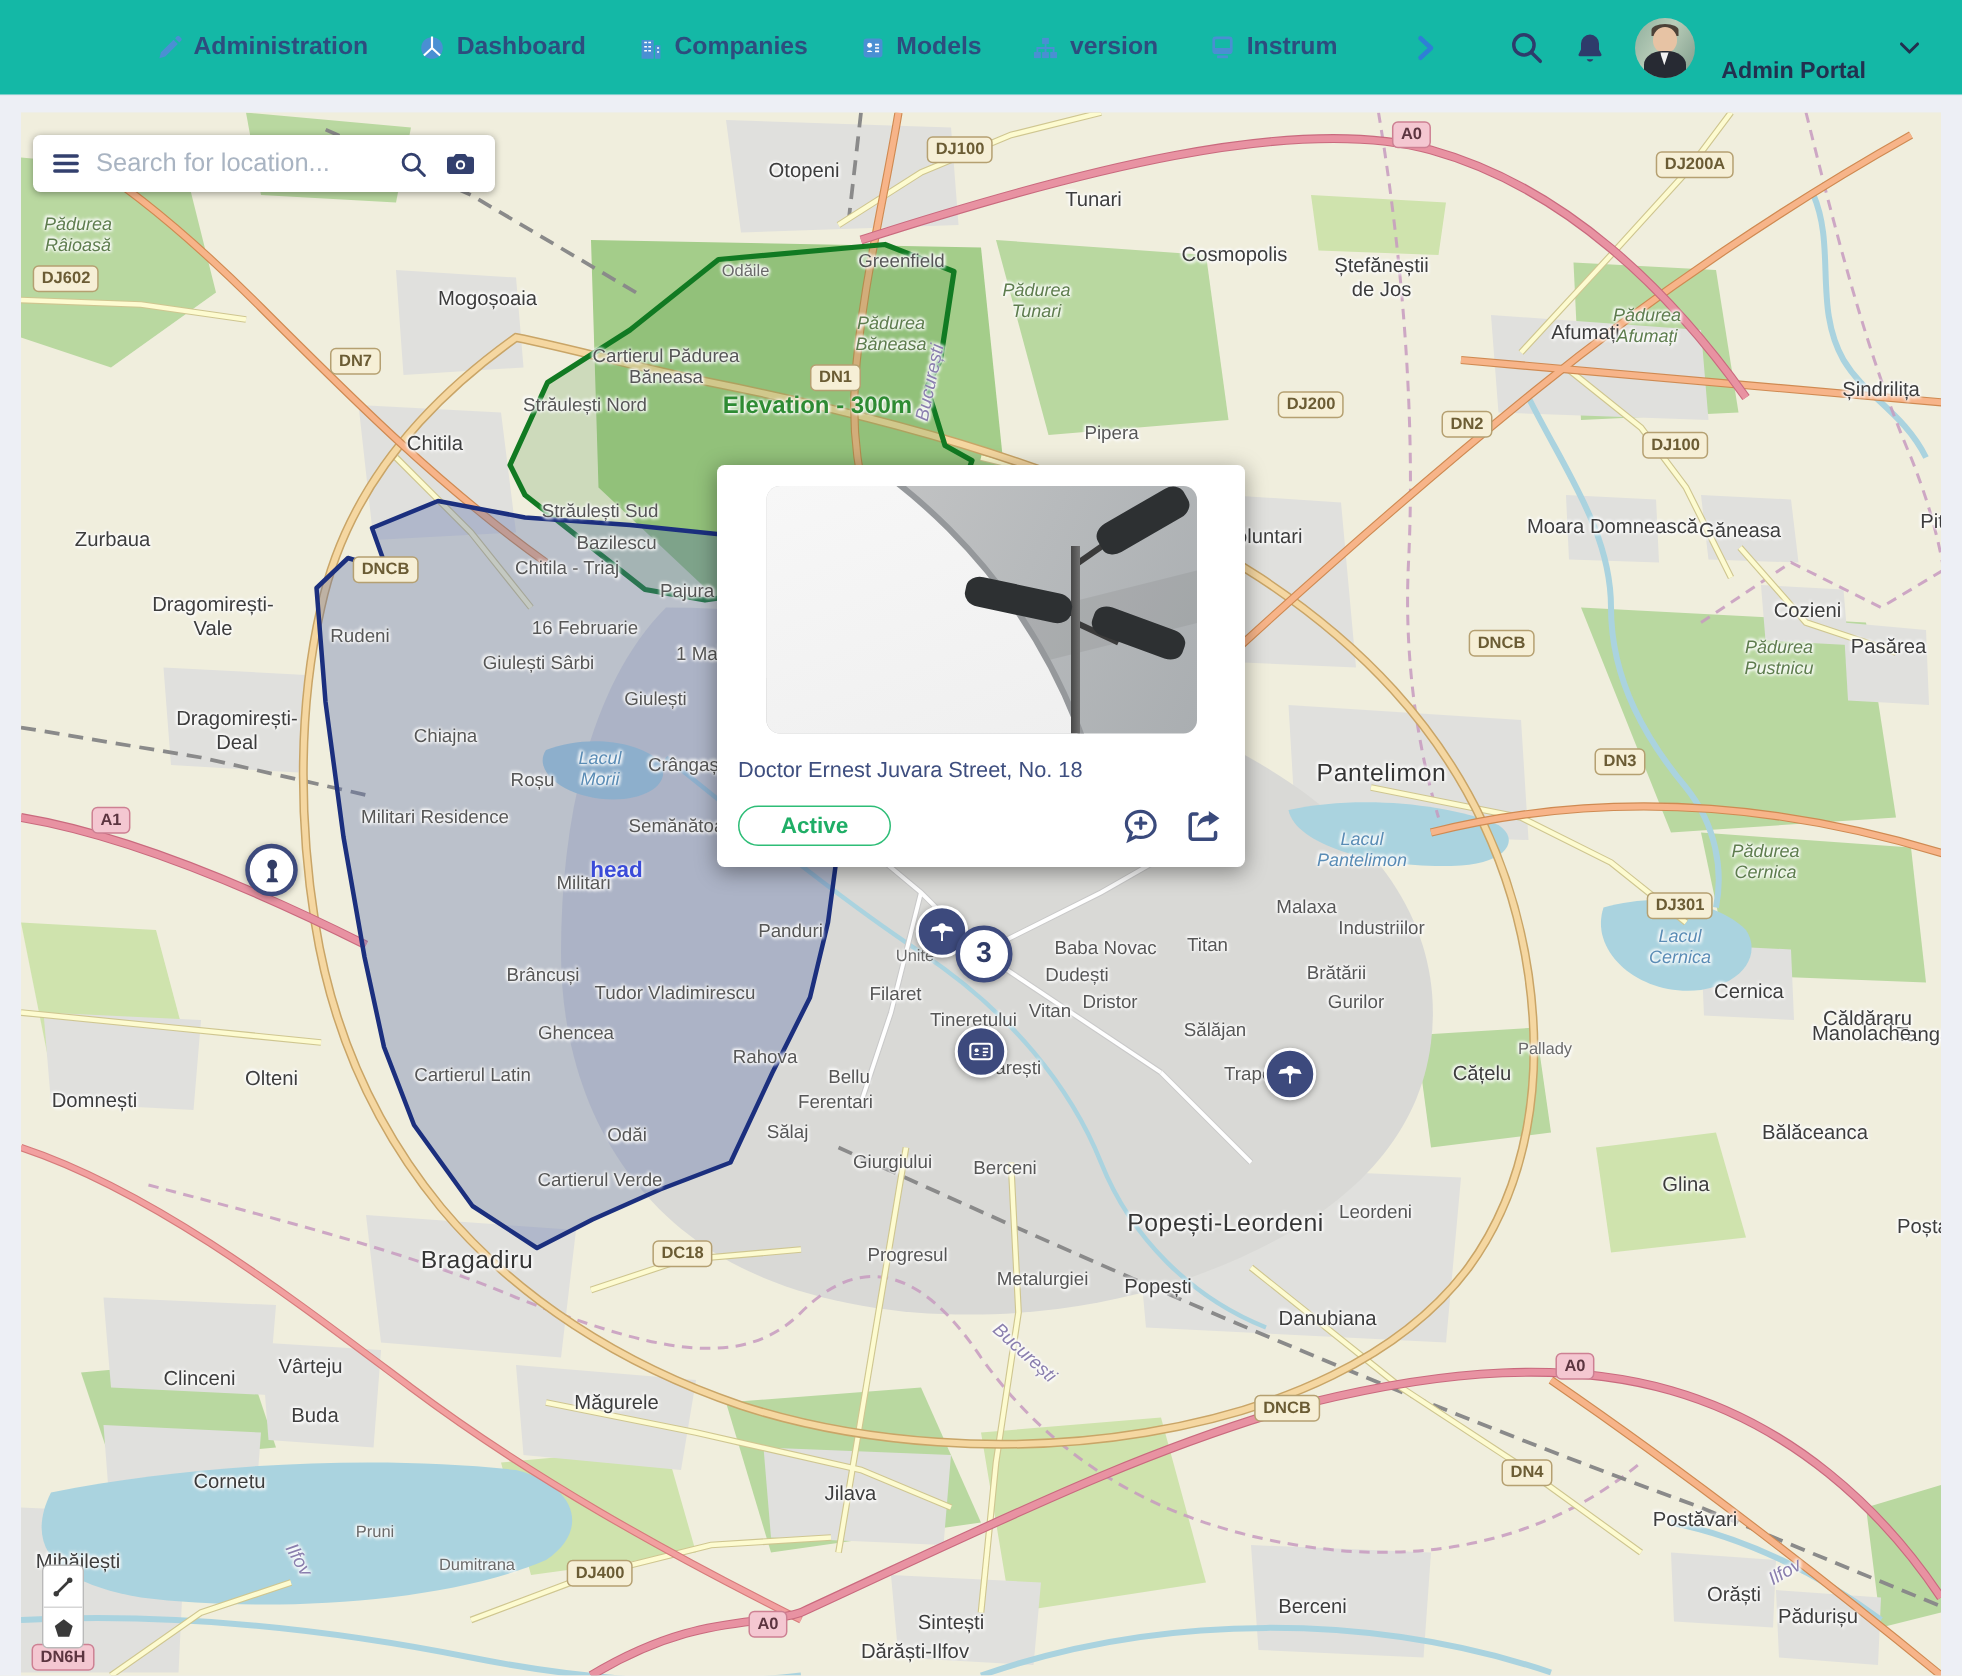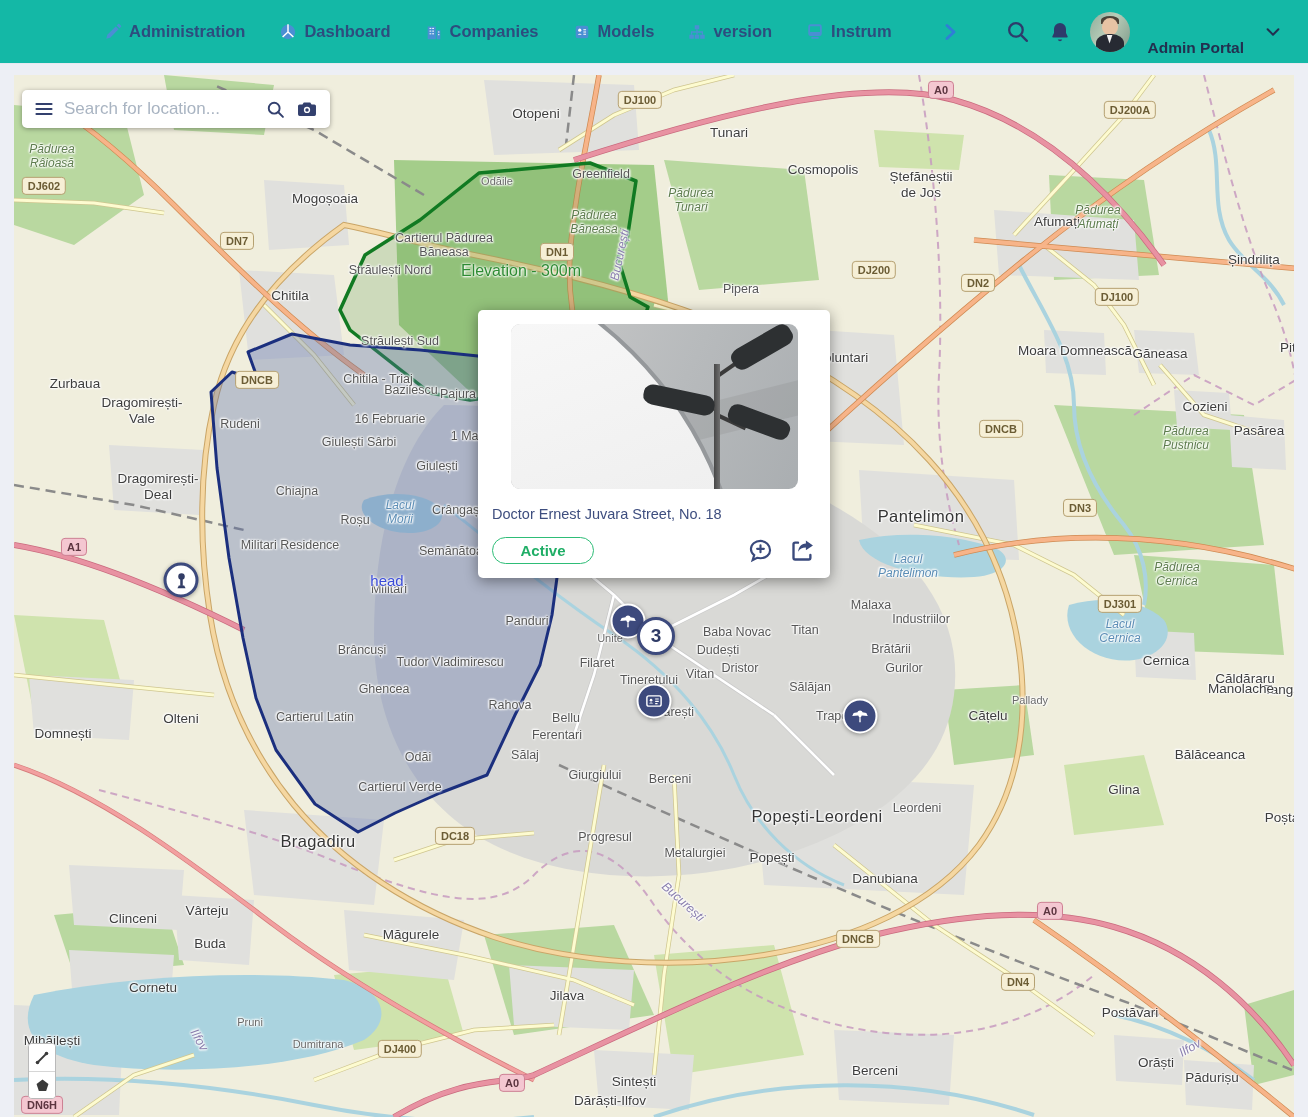--- a/index.html
+++ b/index.html
@@ -38,22 +38,22 @@
   .map-label.suburb { font-size:12.5px; color:#565656; }
   .map-label.sub2 { font-size:11px; color:#6a6a6a; }
   .map-label.forest { font-style:italic; color:#5e7d4e; font-size:12px; }
   .map-label.water { font-style:italic; color:#5a8cb5; font-size:12px; }
   .map-label.river { font-style:italic; color:#8a7fae; font-size:12.5px; }
 
   .badge { position:absolute; transform:translate(-50%,-50%); background:#f6efd6; border:1.5px solid #b5a071;
     color:#6b5c34; font-size:11px; font-weight:bold; padding:1px 5px; border-radius:4px; z-index:2; line-height:1.3; }
   .badge.mw { background:#f4c7d1; border-color:#cd8093; color:#5c3540; }
 
-  .overlay-label { position:absolute; transform:translate(-50%,-50%); z-index:2; font-weight:normal;
-    text-shadow:0 0 2px #fff,0 0 3px #fff,1px 1px 2px #fff; }
+  .overlay-label { position:absolute; transform:translate(-50%,-50%); z-index:2; font-weight:bold;
+    text-shadow:0 0 2px #fff,0 0 3px #fff,1px 1px 2px #fff;padding-left:48px; }
   .elev-label { color:#2e8b33; font-size:16px; }
   .head-label { color:#3a4bd8; font-size:15px; }
 
   .marker { position:absolute; width:35px; height:35px; border-radius:50%; display:flex; align-items:center;
     justify-content:center; transform:translate(-50%,-50%); z-index:3; cursor:pointer;
     box-shadow:0 1px 4px rgba(0,0,0,.35); }
   .marker.dark { background:#3d4a7d; border:2.5px solid #fff; }
   .marker.light { background:#fff; border:3px solid #3d4a7d; }
   .cluster-num { font-weight:bold; color:#2f3b66; font-size:19px; }
 
@@ -365,21 +365,21 @@
       <div class="map-label sub2" style="left: 483px; top: 106px; transform: translate(-50%, -50%);">Odăile</div>
       <div class="map-label suburb" style="left: 587px; top: 99px; transform: translate(-50%, -50%);">Greenfield</div>
       <div class="map-label town" style="left: 715px; top: 58px; transform: translate(-50%, -50%);">Tunari</div>
       <div class="map-label town" style="left: 809px; top: 95px; transform: translate(-50%, -50%);">Cosmopolis</div>
       <div class="map-label town" style="left: 907px; top: 110px; transform: translate(-50%, -50%);">Ștefăneștii
 de Jos</div>
       <div class="map-label town" style="left: 1043px; top: 147px; transform: translate(-50%, -50%);">Afumați</div>
       <div class="map-label town" style="left: 1240px; top: 185px; transform: translate(-50%, -50%);">Șindrilița</div>
       <div class="map-label town" style="left: 311px; top: 124px; transform: translate(-50%, -50%);">Mogoșoaia</div>
       <div class="map-label town" style="left: 276px; top: 221px; transform: translate(-50%, -50%);">Chitila</div>
-      <div class="map-label town" style="left: 61px; top: 285px; transform: translate(-50%, -50%); margin-top: 24px;">Zurbaua</div>
+      <div class="map-label town" style="left: 61px; top: 285px; transform: translate(-50%, -50%);">Zurbaua</div>
       <div class="map-label suburb" style="left: 727px; top: 214px; transform: translate(-50%, -50%);">Pipera</div>
       <div class="map-label town" style="left: 828px; top: 283px; transform: translate(-50%, -50%);">Voluntari</div>
       <div class="map-label town" style="left: 1061px; top: 276px; transform: translate(-50%, -50%);">Moara Domnească</div>
       <div class="map-label town" style="left: 1146px; top: 279px; transform: translate(-50%, -50%);">Găneasa</div>
       <div class="map-label town" style="left: 1292px; top: 273px; transform: translate(-50%, -50%);">Piteasca</div>
       <div class="map-label town" style="left: 1191px; top: 332px; transform: translate(-50%, -50%);">Cozieni</div>
       <div class="map-label town" style="left: 1245px; top: 356px; transform: translate(-50%, -50%);">Pasărea</div>
       <div class="map-label city" style="left: 907px; top: 441px; transform: translate(-50%, -50%);">Pantelimon</div>
       <div class="map-label town" style="left: 1152px; top: 586px; transform: translate(-50%, -50%);">Cernica</div>
       <div class="map-label town" style="left: 1231px; top: 604px; transform: translate(-50%, -50%);">Căldăraru</div>
@@ -413,21 +413,21 @@
       <div class="map-label town" style="left: 1142px; top: 988px; transform: translate(-50%, -50%);">Orăști</div>
       <div class="map-label town" style="left: 1198px; top: 1003px; transform: translate(-50%, -50%);">Pădurișu</div>
       <div class="map-label town" style="left: 128px; top: 336px; transform: translate(-50%, -50%);">Dragomirești-
 Vale</div>
       <div class="map-label town" style="left: 144px; top: 412px; transform: translate(-50%, -50%);">Dragomirești-
 Deal</div>
       <div class="map-label suburb" style="left: 430px; top: 170px; transform: translate(-50%, -50%);">Cartierul Pădurea
 Băneasa</div>
       <div class="map-label suburb" style="left: 376px; top: 195px; transform: translate(-50%, -50%);">Străulești Nord</div>
       <div class="map-label suburb" style="left: 386px; top: 266px; transform: translate(-50%, -50%);">Străulești Sud</div>
-      <div class="map-label suburb" style="left: 397px; top: 287px; transform: translate(-50%, -50%); margin-top: 28px;">Bazilescu</div>
+      <div class="map-label suburb" style="left: 397px; top: 287px; transform: translate(-50%, -50%);">Bazilescu</div>
       <div class="map-label suburb" style="left: 364px; top: 304px; transform: translate(-50%, -50%);">Chitila - Triaj</div>
       <div class="map-label suburb" style="left: 444px; top: 319px; transform: translate(-50%, -50%);">Pajura</div>
       <div class="map-label suburb" style="left: 376px; top: 344px; transform: translate(-50%, -50%);">16 Februarie</div>
       <div class="map-label suburb" style="left: 345px; top: 367px; transform: translate(-50%, -50%);">Giulești Sârbi</div>
       <div class="map-label suburb" style="left: 226px; top: 349px; transform: translate(-50%, -50%);">Rudeni</div>
       <div class="map-label suburb" style="left: 452px; top: 361px; transform: translate(-50%, -50%);">1 Mai</div>
       <div class="map-label suburb" style="left: 423px; top: 391px; transform: translate(-50%, -50%);">Giulești</div>
       <div class="map-label suburb" style="left: 443px; top: 435px; transform: translate(-50%, -50%);">Crângași</div>
       <div class="map-label suburb" style="left: 283px; top: 416px; transform: translate(-50%, -50%);">Chiajna</div>
       <div class="map-label suburb" style="left: 341px; top: 445px; transform: translate(-50%, -50%);">Roșu</div>

